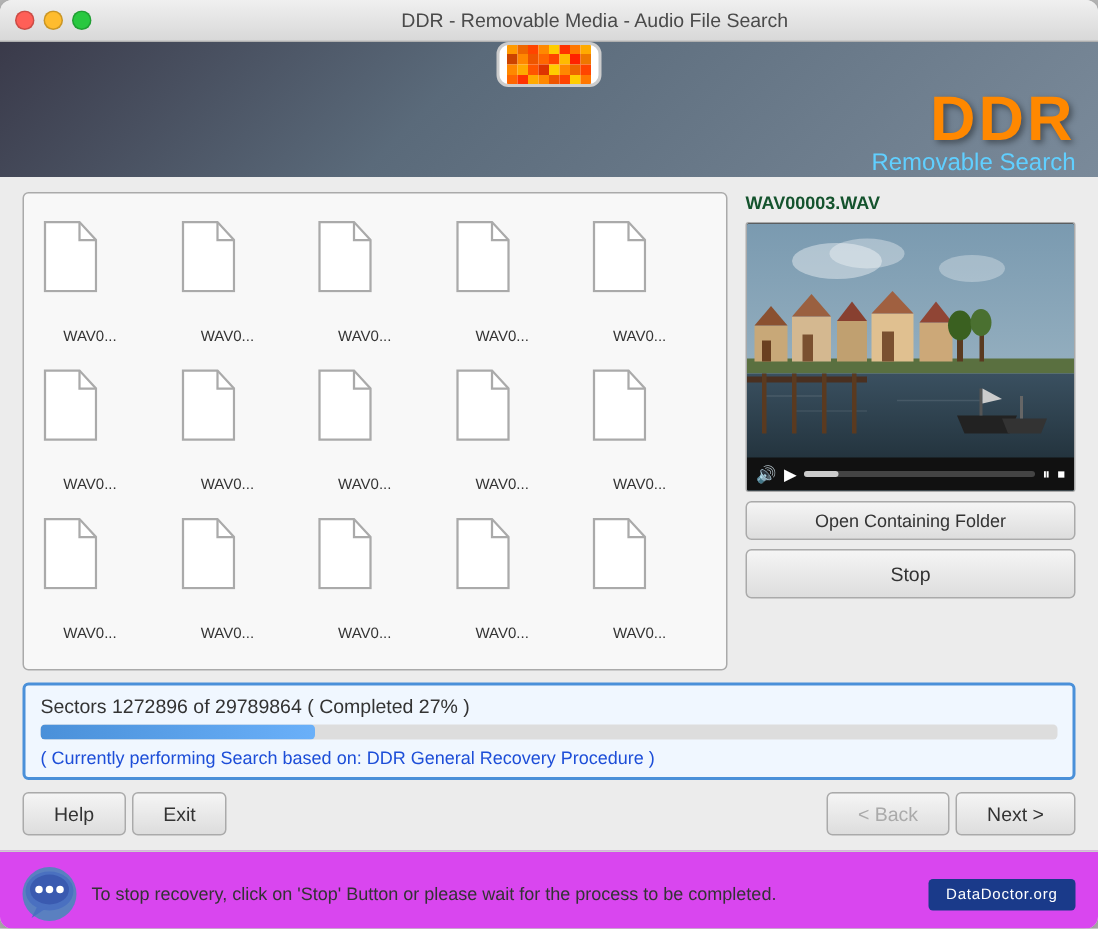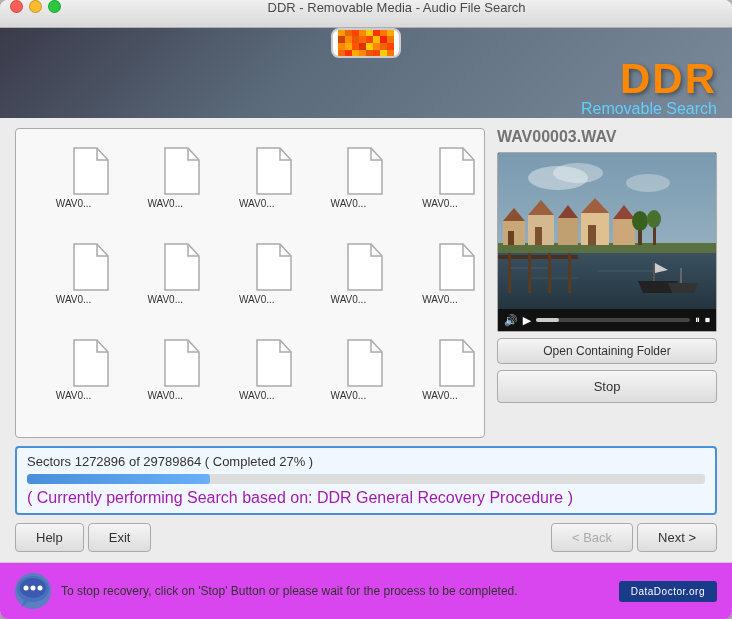--- a/index.html
+++ b/index.html
@@ -20,20 +20,21 @@
       display: flex;
       flex-direction: column;
       box-shadow: 0 4px 20px rgba(0,0,0,0.4);
     }
 
     
     .title-bar {
       background: linear-gradient(to bottom, #f0f0f0, #d8d8d8);
       height: 28px;
       display: flex;
+      align-items: center;
       padding: 0 10px;
       border-bottom: 1px solid #b0b0b0;
       flex-shrink: 0;
     }
     .traffic-lights {
       display: flex;
       gap: 6px;
       margin-right: 10px;
     }
     .traffic-light {
@@ -120,23 +121,24 @@
       display: grid;
       grid-template-columns: repeat(5, 1fr);
       gap: 0;
       padding: 10px 5px;
       height: 100%;
       overflow-y: auto;
     }
     .file-item {
       display: flex;
       flex-direction: column;
-      align-items: flex-end;
+      align-items: flex-start;
       padding: 8px 4px;
       cursor: pointer;
+      gap: 21px;
     }
     .file-icon {
       width: 40px;
       height: 48px;
       position: relative;
     }
     .file-icon svg {
       width: 100%;
       height: 100%;
     }
@@ -152,23 +154,23 @@
     }
 
     
     .preview-panel {
       width: 220px;
       display: flex;
       flex-direction: column;
       gap: 6px;
     }
     .preview-label {
-      font-size: 16px;
+      font-size: 12px;
       font-weight: bold;
-      color: #737373;
+      color: #14532d;
     }
     .preview-box {
       border: 1px solid #aaa;
       background: #000;
       height: 180px;
       border-radius: 2px;
       overflow: hidden;
       position: relative;
     }
     .preview-controls {
@@ -224,22 +226,22 @@
       border-radius: 3px;
       overflow: hidden;
       margin-bottom: 5px;
     }
     .progress-bar-fill {
       height: 100%;
       background: linear-gradient(to right, #4a90d9, #6ab0f9);
       border-radius: 3px;
     }
     .progress-sub-text {
-      font-size: 16px;
-      color: #a21caf;
+      font-size: 12px;
+      color: #1d4ed8;
     }
 
     
     .bottom-nav {
       display: flex;
       align-items: center;
       margin-top: 8px;
       gap: 0;
     }
     .nav-btn {

